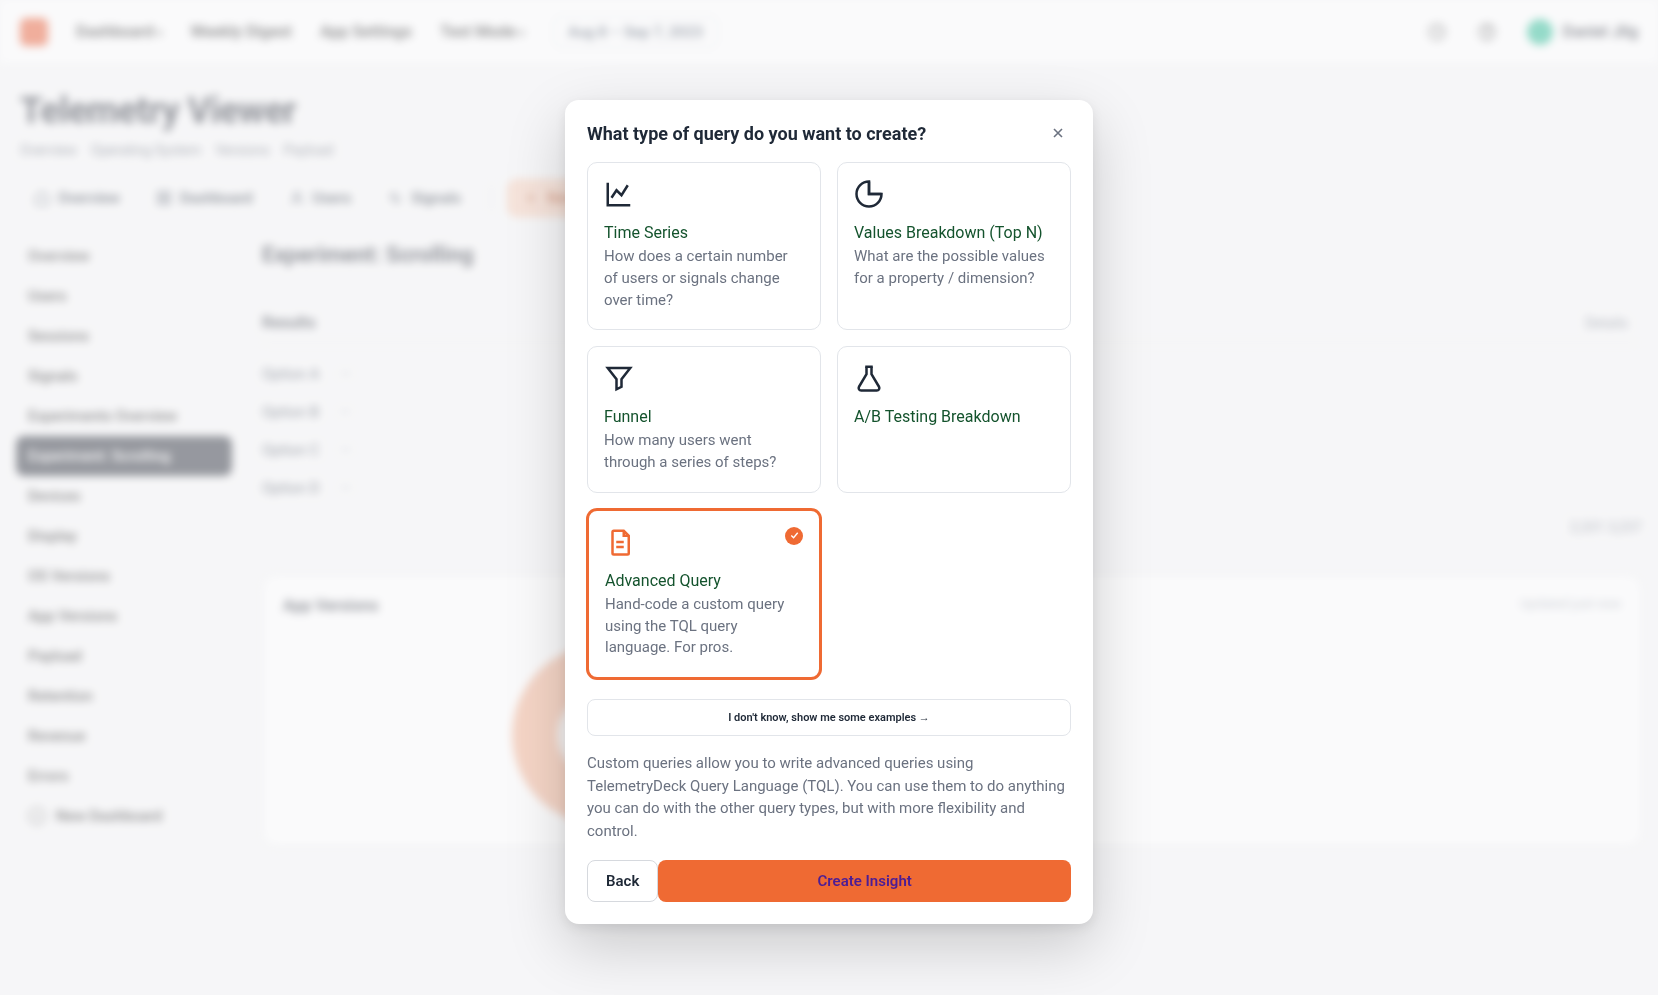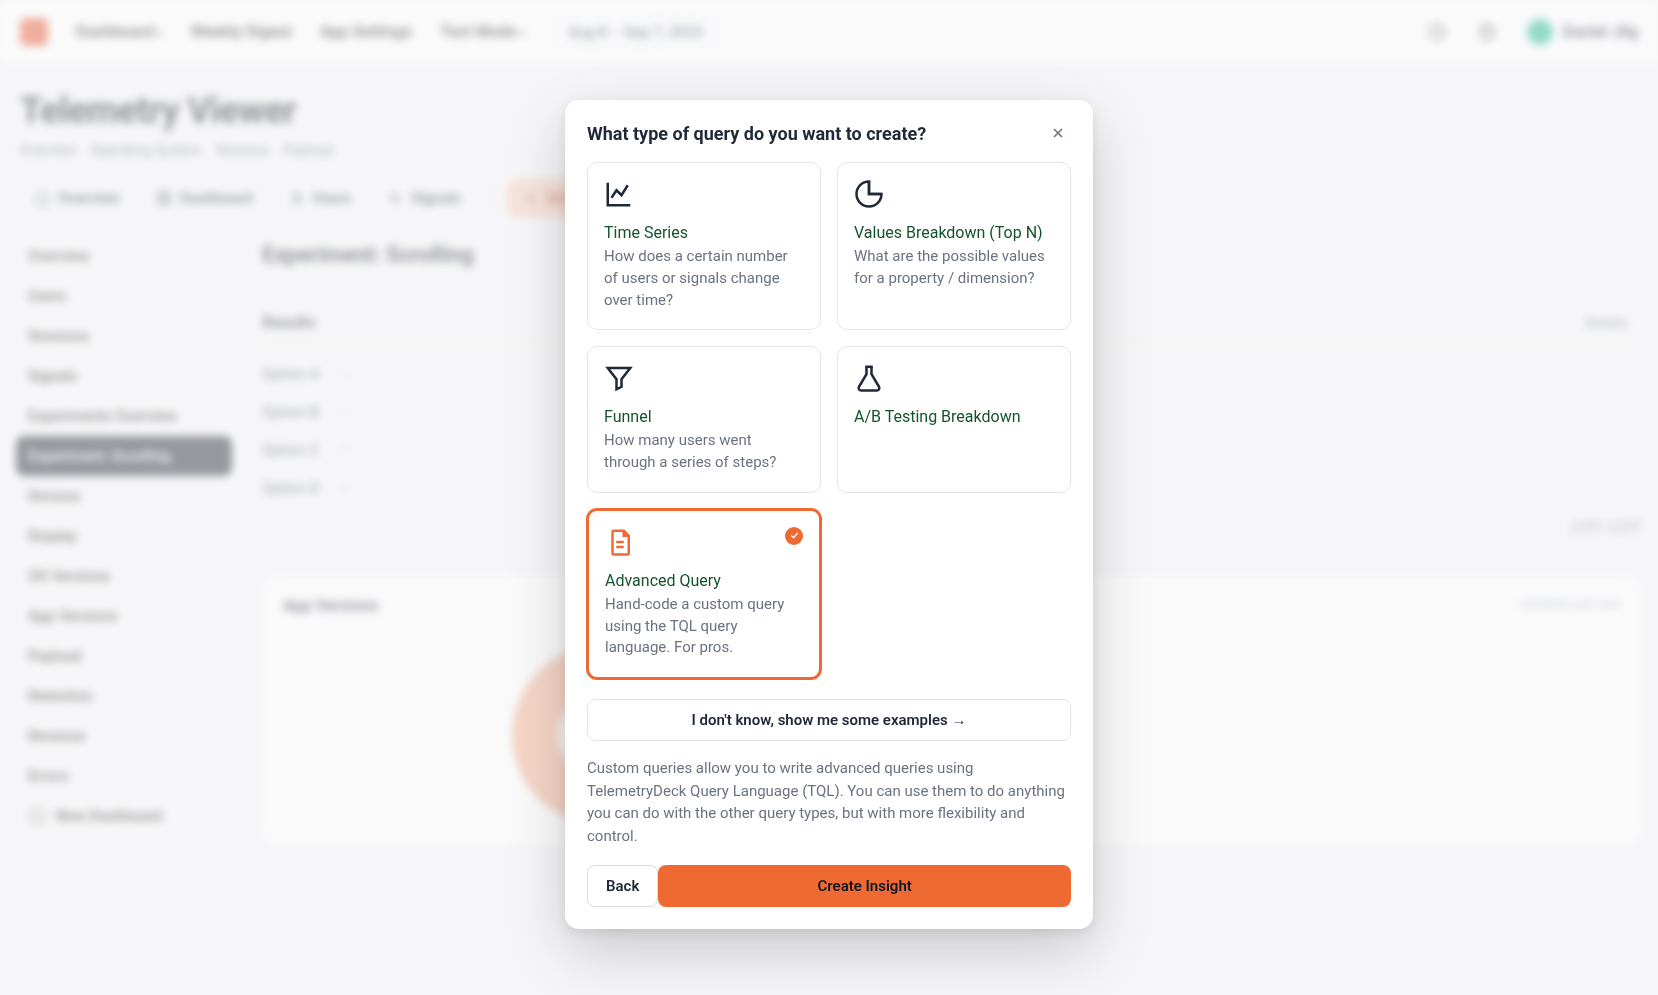--- a/index.html
+++ b/index.html
@@ -248,21 +248,21 @@
     line-height: 1.45;
   }
 
   .examples-btn {
     margin: 20px 22px 0 22px;
     border: 1px solid #e2e5ea;
     border-radius: 8px;
     padding: 11px 0;
     text-align: center;
     font-weight: 600;
-    font-size: 15px;
+    font-size: 11px;
     color: #1f2937;
     cursor: pointer;
   }
 
   .modal-desc {
     padding: 16px 22px 0 22px;
     font-size: 15px;
     color: #6b7280;
     line-height: 1.5;
   }
@@ -279,21 +279,21 @@
     cursor: pointer;
     border: 1px solid transparent;
   }
   .btn.secondary {
     border: 1px solid #d6d9de;
     background: #fff;
     color: #1f2937;
   }
   .btn.primary {
     background: #ef6a33;
-    color: #0f172a;
+    color: #4c1d95;
     flex: 1;
     text-align: center;
   }
 </style>
 </head>
 <body>
 
 <div class="bg-layer">
 
   <div class="topnav">

